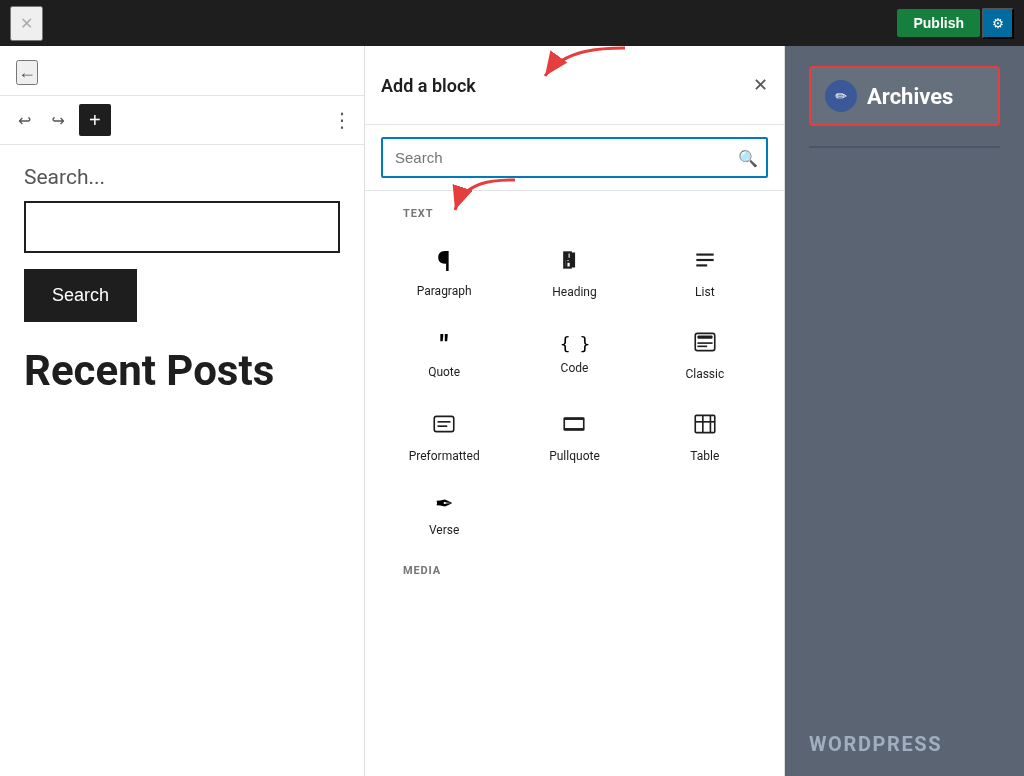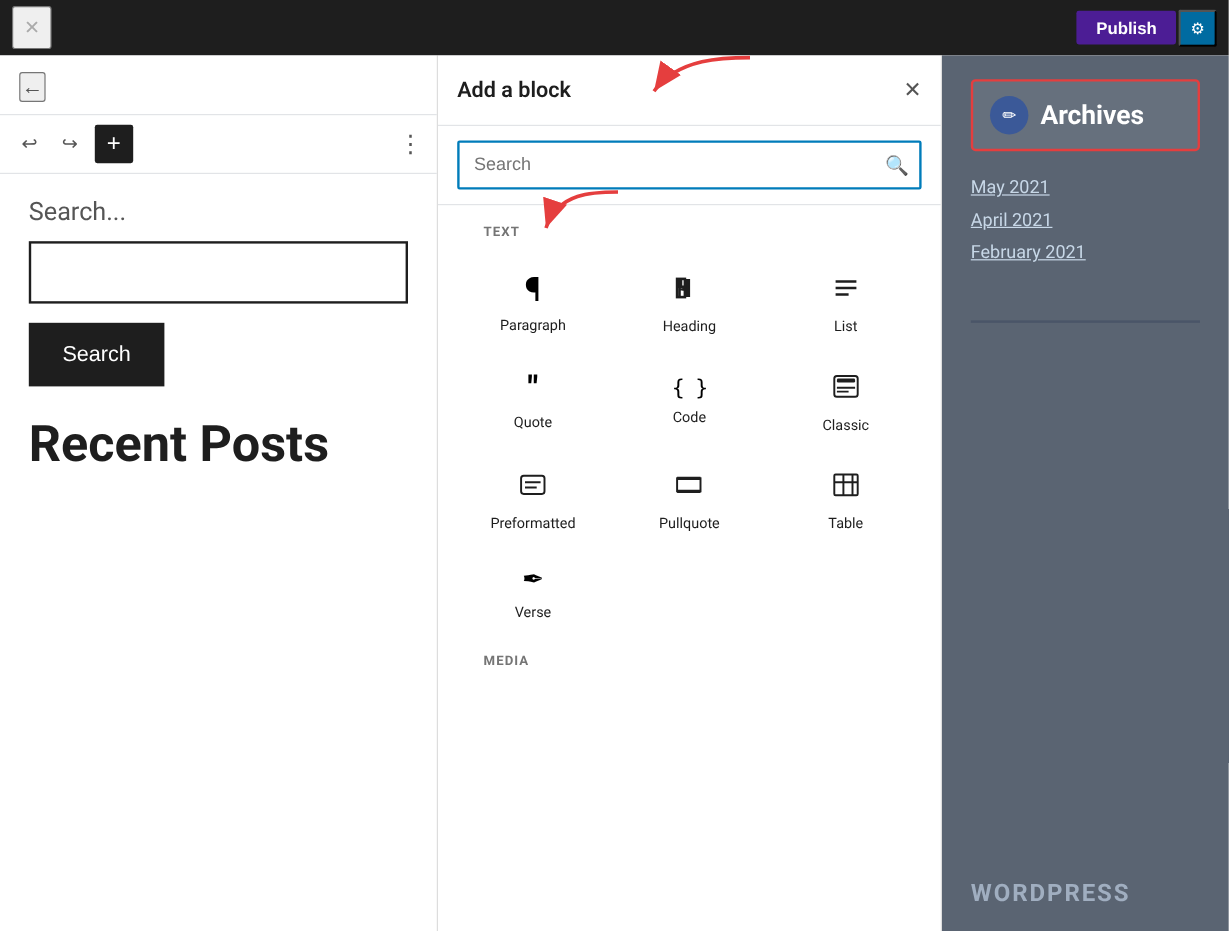--- a/index.html
+++ b/index.html
@@ -24,21 +24,21 @@
       position: relative;
       z-index: 100;
     }
     .top-bar-close {
       color: #aaa;
       font-size: 16px;
       cursor: pointer;
       padding: 6px 8px;
     }
     .publish-btn {
-      background: #4c1d95;
+      background: #15803d;
       color: #fff;
       border: none;
       border-radius: 2px;
       padding: 6px 16px;
       font-size: 14px;
       font-weight: 600;
       cursor: pointer;
       display: flex;
       align-items: center;
       gap: 8px;
@@ -185,21 +185,21 @@
       border-right: 1px solid #ddd;
       display: flex;
       flex-direction: column;
       flex-shrink: 0;
       position: relative;
     }
     .panel-header {
       display: flex;
       align-items: center;
       justify-content: space-between;
-      padding: 18px 16px;
+      padding: 28px 16px;
       border-bottom: 1px solid #e2e4e7;
     }
     .panel-title {
       font-size: 18px;
       font-weight: 600;
       color: #1e1e1e;
       display: flex;
       align-items: center;
       gap: 8px;
     }
@@ -511,28 +511,17 @@
     </div>
   </div>
 
   <div class="right-panel">
     <div class="archives-widget">
       <div class="archives-icon-circle">
         <span style="color:#fff; font-size:14px;">✏</span>
       </div>
       <span class="archives-title">Archives</span>
     </div>
-    <ul class="archives-list">
-      <li>
-        <a href="#">May 2021</a>
-      </li>
-      <li>
-        <a href="#">April 2021</a>
-      </li>
-      <li>
-        <a href="#">February 2021</a>
-      </li>
-    </ul>
     <hr class="divider-line">
     <div class="wp-label">WORDPRESS</div>
   </div>
 
 </div>
 
 </body></html>

